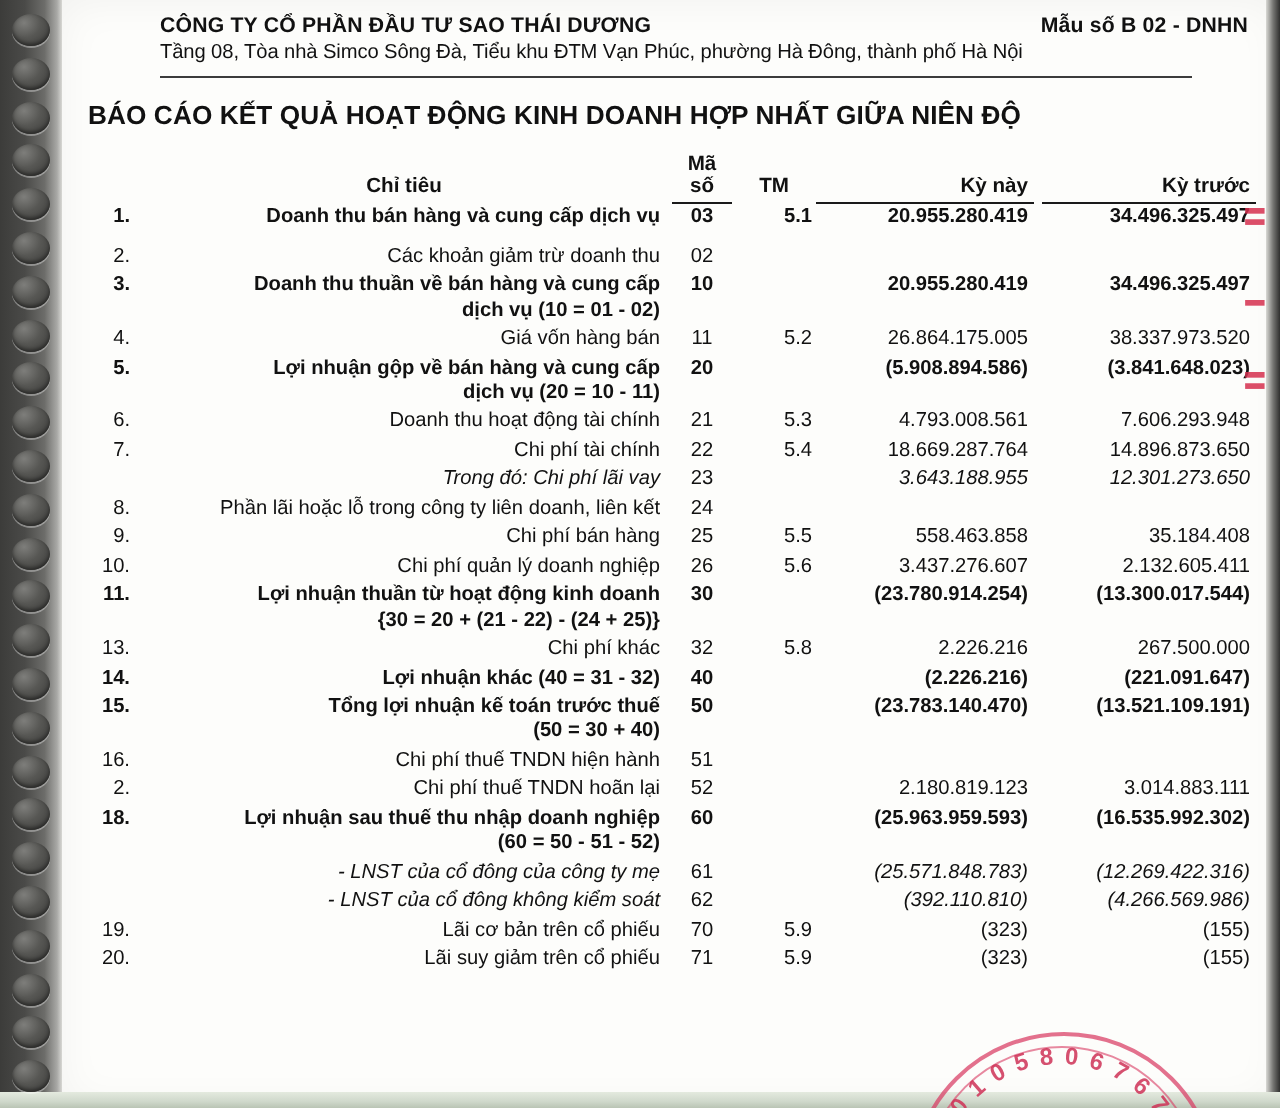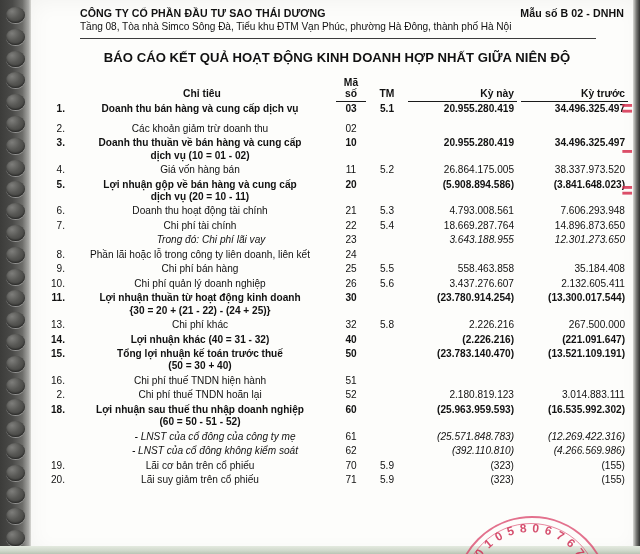--- a/index.html
+++ b/index.html
@@ -79,21 +79,21 @@
     font-size: 10.1px;
     font-weight: normal;
     letter-spacing: -0.05px;
   }
   #hdr-rule {
     margin: 6px 34px 0 36px;
     height: 0;
     border-top: 1.6px solid #1a1a1a;
     opacity: 0.85;
   }
-  #title-block { text-align: center; margin-top: 11px; }
+  #title-block { text-align: left; margin-top: 11px; }
   #doc-title {
     font-size: 13.1px;
     font-weight: bold;
     letter-spacing: 0.05px;
   }
   #doc-subtitle {
     font-size: 9.9px;
     font-style: italic;
     margin-top: 3px;
   }
@@ -123,23 +123,23 @@
   th.h-tm    { text-align: center; }
   th.h-cur, th.h-prev { text-align: right; padding-right: 5px; }
   .code-stack { display: block; line-height: 1.08; }
 
   tbody td {
     padding: 1.1px 0;
     vertical-align: top;
     line-height: 1.22;
   }
   td.c-num  { text-align: right; padding-right: 5px; }
-  td.c-label{ text-align: center; padding-right: 4px; }
+  td.c-label{ text-align: right; padding-right: 4px; }
   td.c-code { text-align: center; }
-  td.c-tm   { text-align: center; }
+  td.c-tm   { text-align: right; }
   td.c-cur, td.c-prev { text-align: right; padding-right: 5px; white-space: nowrap; }
 
   tr.bold td { font-weight: bold; }
   tr.italic td.c-label, tr.italic td.c-cur, tr.italic td.c-prev { font-style: italic; }
   tr.indent td.c-label { padding-left: 22px; }
   tr.subindent td.c-label { padding-left: 30px; }
   tr.gap td { padding-top: 6px; }
   .sub2 { display: block; }
 
   

